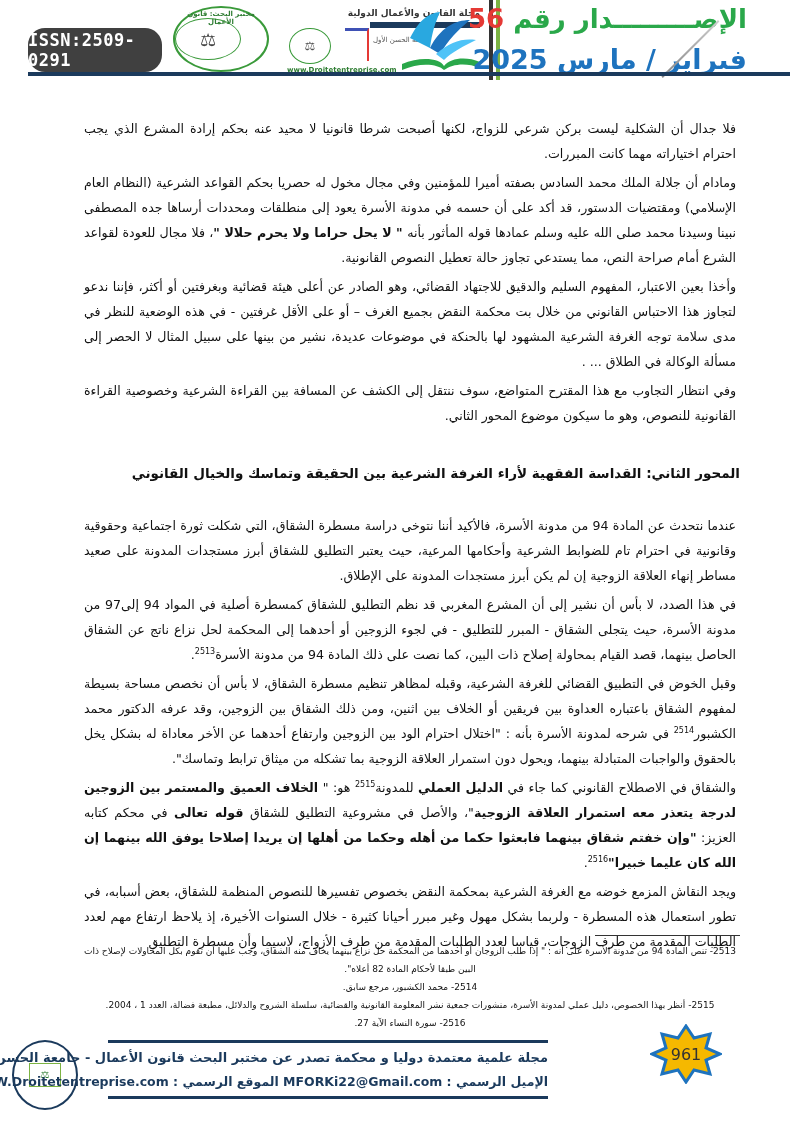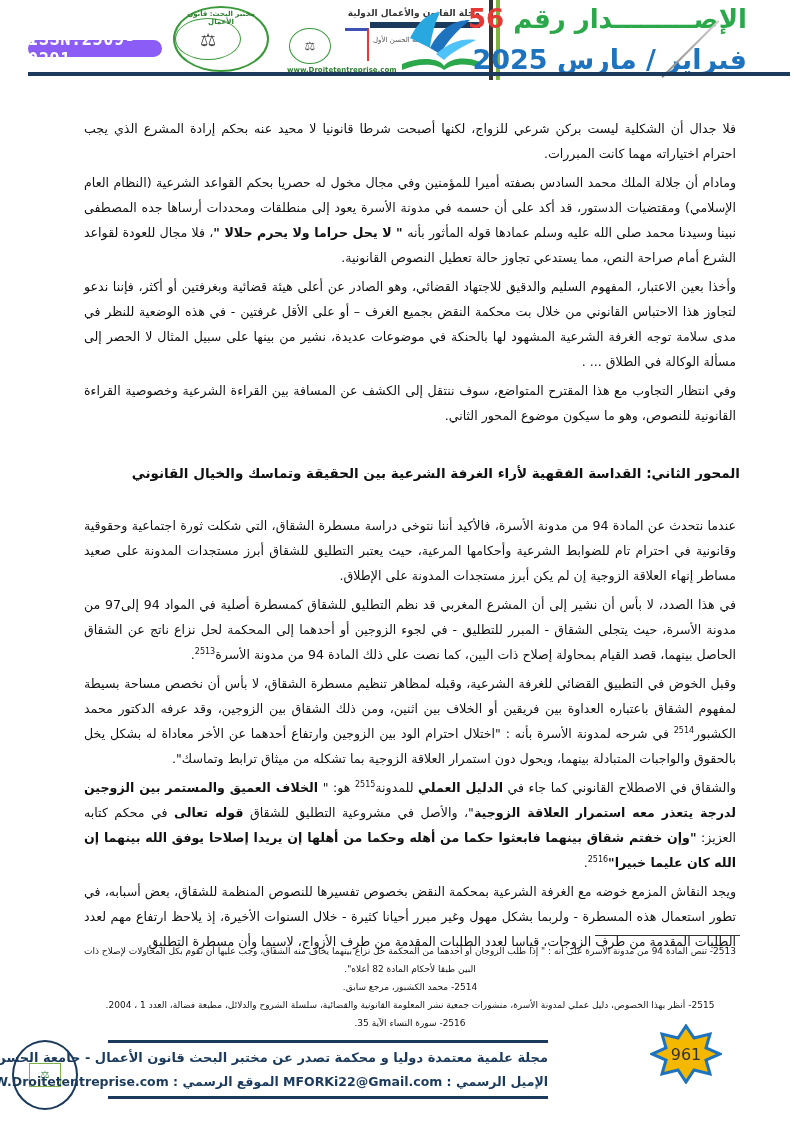--- a/index.html
+++ b/index.html
@@ -1,22 +1,22 @@
 <!DOCTYPE html>
 <html><head>
 <meta charset="utf-8">
 <style>
   html, body { margin:0; padding:0; background:#ffffff; }
   body { width:794px; height:1123px; position:relative; overflow:hidden;
          font-family:"DejaVu Sans", sans-serif; color:#111; }
   .abs { position:absolute; }
 
   
-  .issn { left:28px; top:40px; width:134px; height:17px; border-radius:17px;
-          background:#8b5cf6; color:#fff; font-family:"DejaVu Sans Mono", monospace;
+  .issn { left:28px; top:28px; width:134px; height:44px; border-radius:17px;
+          background:#404040; color:#fff; font-family:"DejaVu Sans Mono", monospace;
           font-size:17px; font-weight:bold; display:flex; align-items:center; justify-content:center; letter-spacing:0.5px; }
   .seal { left:173px; top:6px; width:92px; height:62px; border:2px solid #3a9a3a; border-radius:50%;
           display:flex; align-items:center; justify-content:flex-start; }
   .seal .inner { width:64px; height:40px; border:1px solid #3a9a3a; border-radius:50%; display:flex; align-items:center; justify-content:center; font-size:18px; color:#444; }
   .seal .arc { position:absolute; top:2px; width:100%; text-align:center; font-size:7px; color:#2e7d32; font-weight:bold; }
   .journal-logo { left:285px; top:8px; width:195px; height:66px; }
   .journal-logo .t1 { position:absolute; right:0; top:0; font-size:9px; font-weight:bold; color:#333; direction:rtl; white-space:nowrap; }
   .journal-logo .band { position:absolute; right:0; top:14px; width:110px; height:6px; background:#1b3a5c; }
   .journal-logo .mini-seal { position:absolute; left:4px; top:20px; width:40px; height:34px; border:1px solid #3a9a3a; border-radius:50%; font-size:12px; text-align:center; line-height:34px; color:#555; }
   .journal-logo .tower { position:absolute; left:60px; top:20px; width:22px; height:30px; border-top:3px solid #3f51b5; border-right:2px solid #e53935; border-radius:0 0 0 20px; }
@@ -100,21 +100,21 @@
   <p><span>وقبل الخوض في التطبيق القضائي للغرفة الشرعية، وقبله لمظاهر تنظيم مسطرة الشقاق، لا بأس أن نخصص مساحة بسيطة لمفهوم الشقاق باعتباره العداوة بين فريقين أو الخلاف بين اثنين، ومن ذلك الشقاق بين الزوجين، وقد عرفه الدكتور محمد الكشبور</span><sup>2514</sup><span> في شرحه لمدونة الأسرة بأنه : "اختلال احترام الود بين الزوجين وارتفاع أحدهما عن الأخر معاداة له بشكل يخل بالحقوق والواجبات المتبادلة بينهما، ويحول دون استمرار العلاقة الزوجية بما تشكله من ميثاق ترابط وتماسك".</span></p>
   <p><span>والشقاق في الاصطلاح القانوني كما جاء في </span><b>الدليل العملي</b><span> للمدونة</span><sup>2515</sup><span> هو: " </span><b>الخلاف العميق والمستمر بين الزوجين لدرجة يتعذر معه استمرار العلاقة الزوجية</b><span>"، والأصل في مشروعية التطليق للشقاق </span><b>قوله تعالى</b><span> في محكم كتابه العزيز: </span><b>"وإن خفتم شقاق بينهما فابعثوا حكما من أهله وحكما من أهلها إن يريدا إصلاحا يوفق الله بينهما إن الله كان عليما خبيرا"</b><sup>2516</sup>.</p>
   <p>ويجد النقاش المزمع خوضه مع الغرفة الشرعية بمحكمة النقض بخصوص تفسيرها للنصوص المنظمة للشقاق، بعض أسبابه، في تطور استعمال هذه المسطرة - ولربما بشكل مهول وغير مبرر أحيانا كثيرة - خلال السنوات الأخيرة، إذ يلاحظ ارتفاع مهم لعدد الطلبات المقدمة من طرف الزوجات، قياسا لعدد الطلبات المقدمة من طرف الأزواج، لاسيما وأن مسطرة التطليق</p>
 </div>
 
 <div class="abs fn-rule"></div>
 <div class="abs footnotes">
   <p>2513- تنص المادة 94 من مدونة الأسرة على أنه : " إذا طلب الزوجان أو أحدهما من المحكمة حل نزاع بينهما يخاف منه الشقاق، وجب عليها أن تقوم بكل المحاولات لإصلاح ذات البين طبقا لأحكام المادة 82 أعلاه".</p>
   <p>2514- محمد الكشبور، مرجع سابق.</p>
   <p>2515- أنظر بهذا الخصوص، دليل عملي لمدونة الأسرة، منشورات جمعية نشر المعلومة القانونية والقضائية، سلسلة الشروح والدلائل، مطبعة فضالة، العدد 1 ، 2004.</p>
-  <p>2516- سورة النساء الآية 35.</p>
+  <p>2516- سورة النساء الآية 27.</p>
 </div>
 
 <div class="abs round-seal">
   <div class="in">⚖</div>
 </div>
 <div class="abs f-line1"></div>
 <div class="abs f-text1">مجلة علمية معتمدة  دوليا و محكمة تصدر عن مختبر البحث قانون الأعمال - جامعة الحسن الأول - سطات - المغرب</div>
 <div class="abs f-text2">الإميل الرسمي :  MFORKi22@Gmail.com الموقع الرسمي : WWW.Droitetentreprise.com</div>
 <div class="abs f-line2"></div>
 

